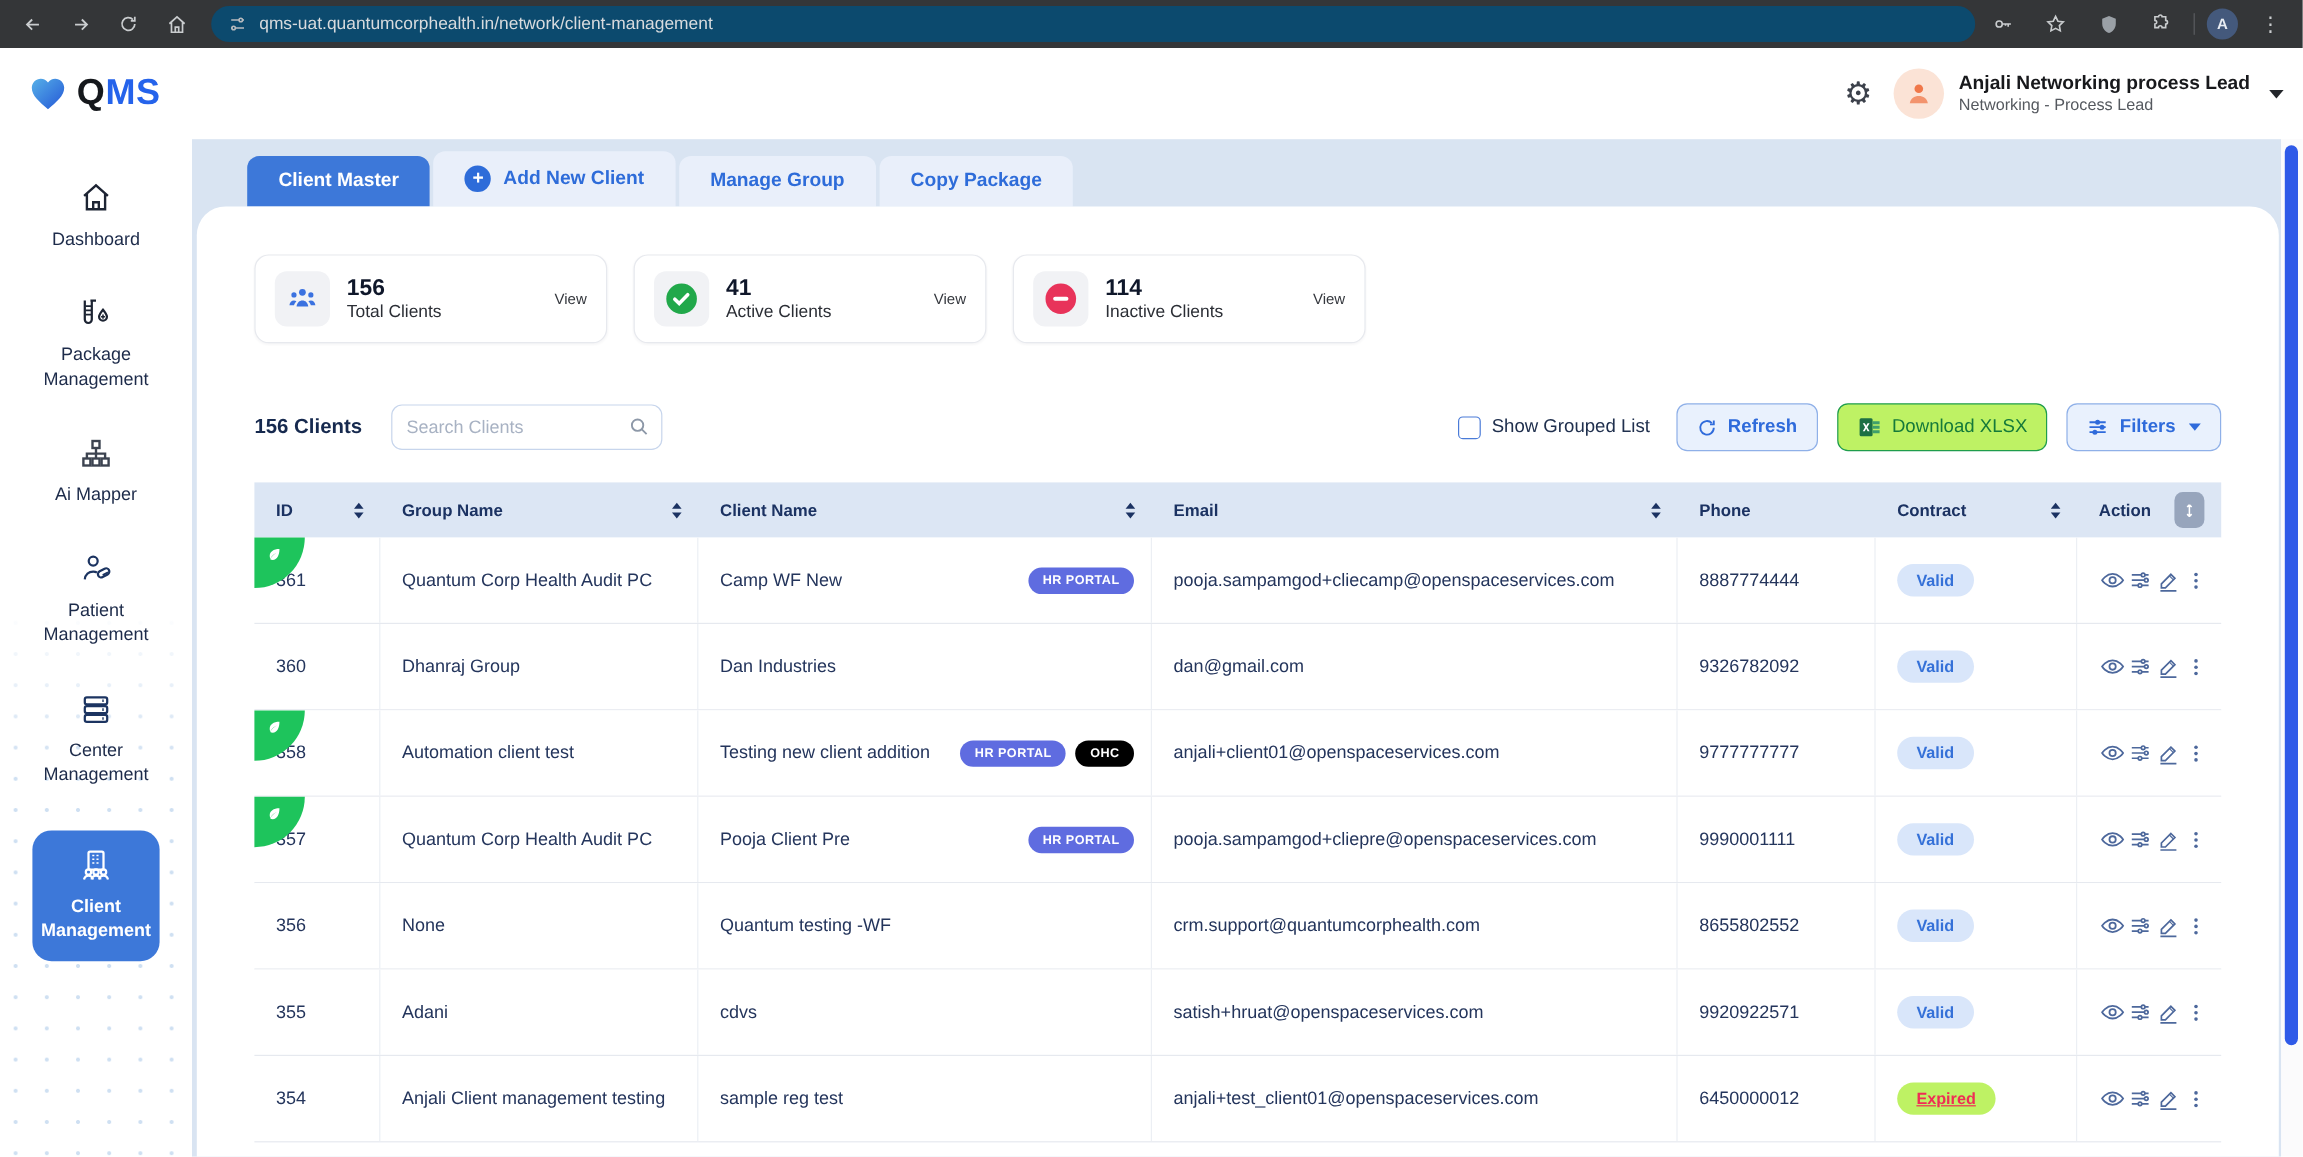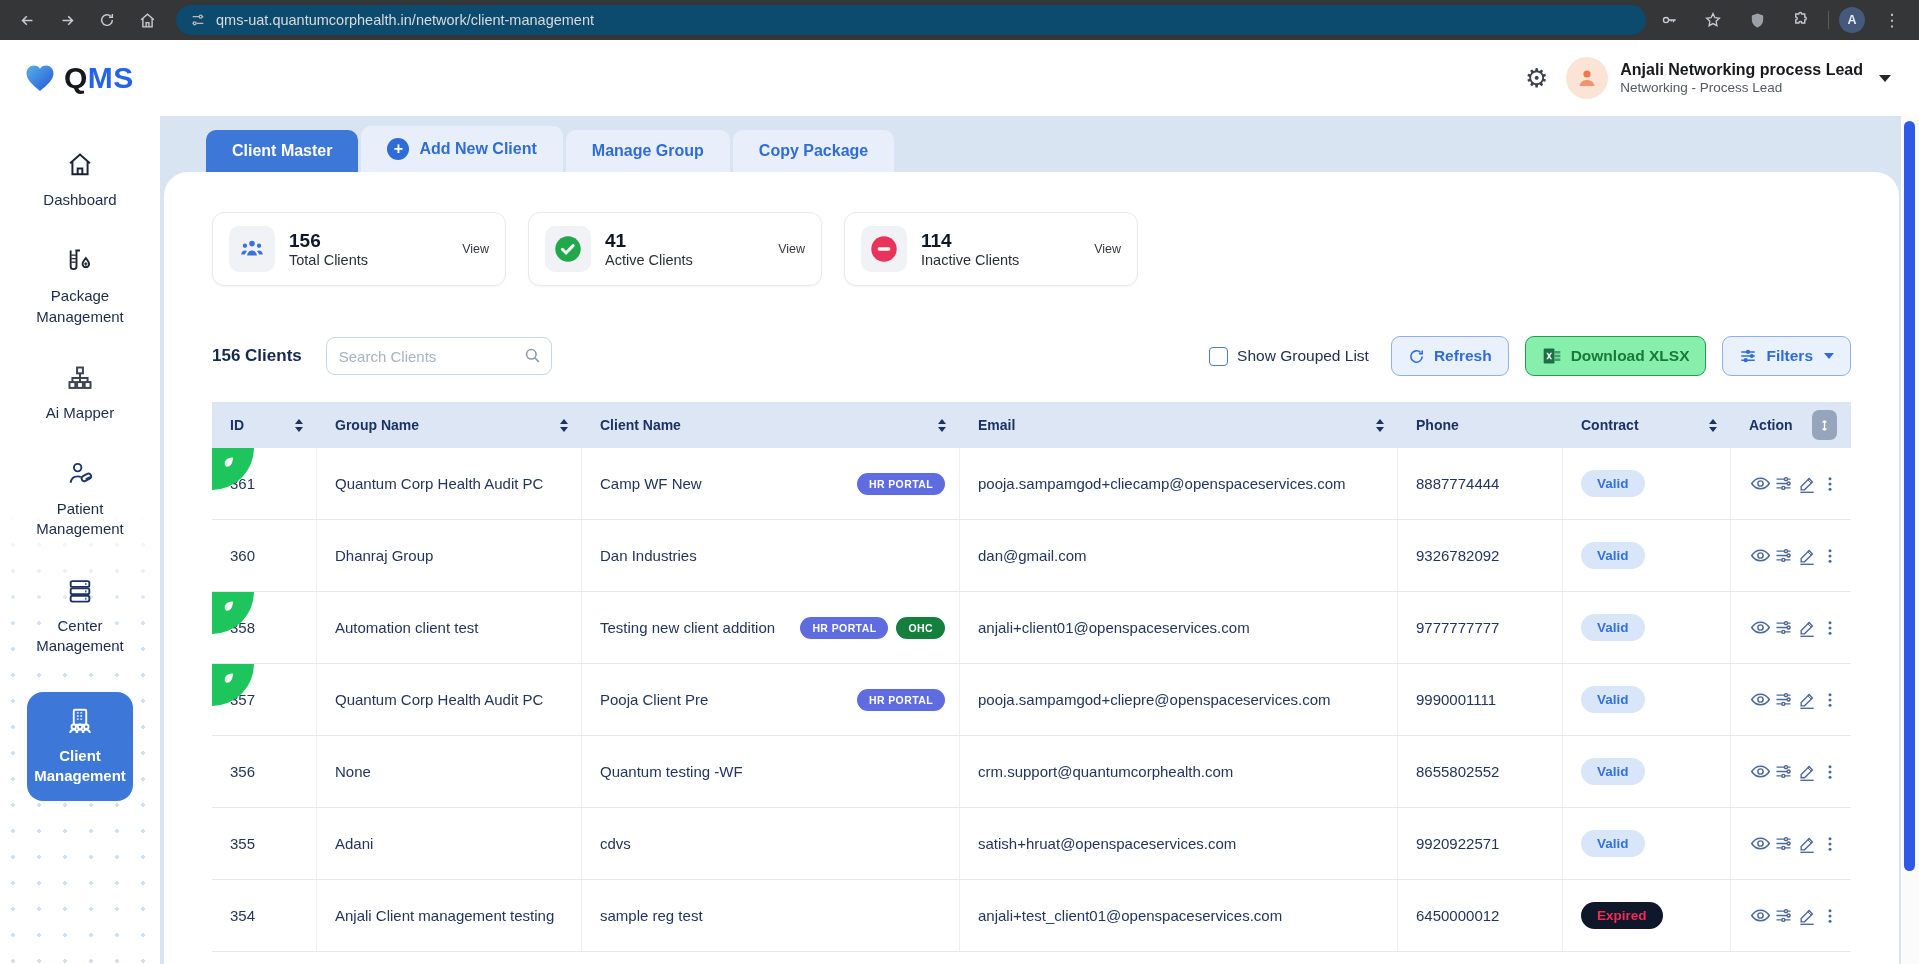--- a/index.html
+++ b/index.html
@@ -8,21 +8,21 @@
   
   .chrome { height:40px; background:#343638; display:flex; align-items:center; padding:0 10px; gap:6px; }
   .chrome-btn { width:34px; height:34px; display:flex; align-items:center; justify-content:center; color:#c9ccce; font-size:18px; border-radius:50%; flex:0 0 auto; }
   .omnibox { flex:1; max-width:1500px; height:30px; background:#0c4a6e; border-radius:15px; display:flex; align-items:center; padding:0 14px; gap:10px; margin-left:6px; }
   .omnibox-url { color:#d8dbde; font-size:14.5px; }
   .chrome-right { margin-left:auto; display:flex; align-items:center; gap:10px; }
   .chrome-sep { width:1px; height:18px; background:#5a5d60; }
   .chrome-avatar { width:26px; height:26px; border-radius:50%; background:#44597c; color:#e8ecf2; font-size:12.5px; font-weight:bold; display:flex; align-items:center; justify-content:center; }
 
   
-  .app-header { height:76px; background:#fff; display:flex; align-items:center; padding:0 28px 0 24px; }
+  .app-header { height:76px; background:#fff; display:flex; align-items:center; padding:0 16px 0 24px; }
   .logo { display:flex; align-items:center; gap:8px; }
   .logo-text { font-size:30px; font-weight:bold; letter-spacing:0.5px; }
   .logo-q { color:#15181c; }
   .logo-ms { color:#2563eb; }
   .header-right { margin-left:auto; display:flex; align-items:center; gap:18px; }
   .gear { font-size:26px; color:#3c414b; line-height:1; }
   .user-chip { display:flex; align-items:center; gap:12px; }
   .user-avatar { width:42px; height:42px; border-radius:50%; background:#fbe3d6; display:flex; align-items:center; justify-content:center; }
   .user-meta { display:flex; flex-direction:column; line-height:1.25; }
   .user-name { font-size:16px; font-weight:bold; color:#18191c; }
@@ -70,21 +70,21 @@
   .search-wrap { position:relative; margin-left:24px; }
   .search-input { width:226px; height:38px; border:1px solid #c7d5ec; border-radius:9px; padding:0 36px 0 12px; font-size:15px; color:#30405f; font-family:"Liberation Sans",sans-serif; outline:none; }
   .search-input::placeholder { color:#a8b2c3; }
   .search-icon { position:absolute; right:10px; top:9px; }
   .controls-right { margin-left:auto; display:flex; align-items:center; gap:16px; }
   .chk-row { display:flex; align-items:center; gap:9px; margin-right:6px; cursor:pointer; }
   .chk-box { width:19px; height:19px; border:1.6px solid #4a7bd8; border-radius:4px; background:#fff; }
   .chk-label { font-size:15.5px; color:#20304e; }
   .btn { display:flex; align-items:center; gap:9px; height:40px; padding:0 16px; border-radius:9px; font-size:15.5px; font-weight:700; cursor:pointer; }
   .btn-refresh, .btn-filters { background:#e9f1fd; border:1px solid #8fb0e8; color:#2f6bdb; }
-  .btn-download { background:#86efac; border:1.5px solid #1f9d4d; color:#157a3a; font-weight:bold; }
+  .btn-download { background:#bef264; border:1.5px solid #1f9d4d; color:#157a3a; font-weight:normal; }
   .chev-down { width:0; height:0; border-left:5.5px solid transparent; border-right:5.5px solid transparent; border-top:6.5px solid #2f6bdb; margin-left:2px; }
 
   
   .table { margin-top:26px; }
   .t-head, .t-row { display:grid; grid-template-columns:105px 265px 378px 438px 165px 168px minmax(0,1fr); }
   .t-head { background:#dce6f4; height:46px; }
   .h-cell { display:flex; align-items:center; padding:0 14px 0 18px; font-size:14px; font-weight:bold; color:#1b3262; }
   .sort { margin-left:auto; display:flex; flex-direction:column; gap:3px; }
   .sort i { display:block; width:0; height:0; border-left:4.5px solid transparent; border-right:4.5px solid transparent; }
   .sort .up { border-bottom:5px solid #1b3262; }
@@ -92,24 +92,24 @@
   .resize-btn { margin-left:auto; width:25px; height:30px; border-radius:7px; background:#97a5bc; display:flex; align-items:center; justify-content:center; }
 
   .t-row { min-height:72px; position:relative; border-bottom:1px solid #e6e9ef; background:#fff; }
   .t-cell { display:flex; align-items:center; padding:10px 14px 10px 18px; font-size:15px; color:#24355c; border-right:1px solid #eceff4; min-width:0; }
   .t-cell:last-child { border-right:none; }
   .cell-client { gap:8px; }
   .client-name { line-height:1.45; }
   .badges { margin-left:auto; display:flex; gap:8px; flex:0 0 auto; }
   .badge { font-size:10.5px; font-weight:bold; letter-spacing:.4px; color:#fff; padding:5px 12px; border-radius:999px; white-space:nowrap; }
   .badge-hr { background:#5f6ce0; }
-  .badge-ohc { background:#15803d; }
+  .badge-ohc { background:#000000; }
   .pill { font-size:13.5px; font-weight:600; padding:6px 16px; border-radius:999px; }
   .pill-valid { background:#d9e6fa; color:#3571d8; }
-  .pill-expired { background:#0f172a; color:#ef2d55; }
+  .pill-expired { background:#bef264; color:#ef2d55;text-decoration:underline; }
   .eco { position:absolute; top:0; left:0; width:42px; height:42px; background:#1ec45c; border-radius:0 0 100% 0; }
   .eco svg { position:absolute; top:7px; left:9px; }
   .actions { gap:0; justify-content:space-between; padding-right:10px; }
   .act-icon { display:flex; align-items:center; justify-content:center; width:30px; height:30px; cursor:pointer; }
 </style>
 </head>
 <body>
 
 <div class="chrome">
   <div class="chrome-btn">

